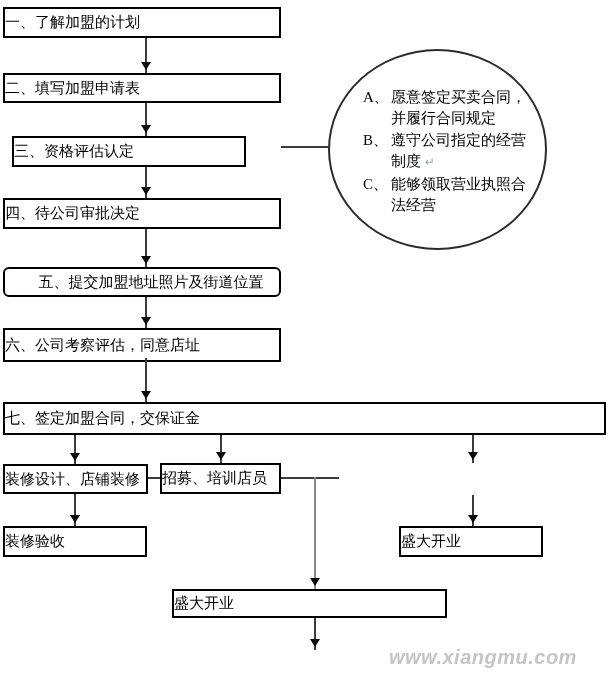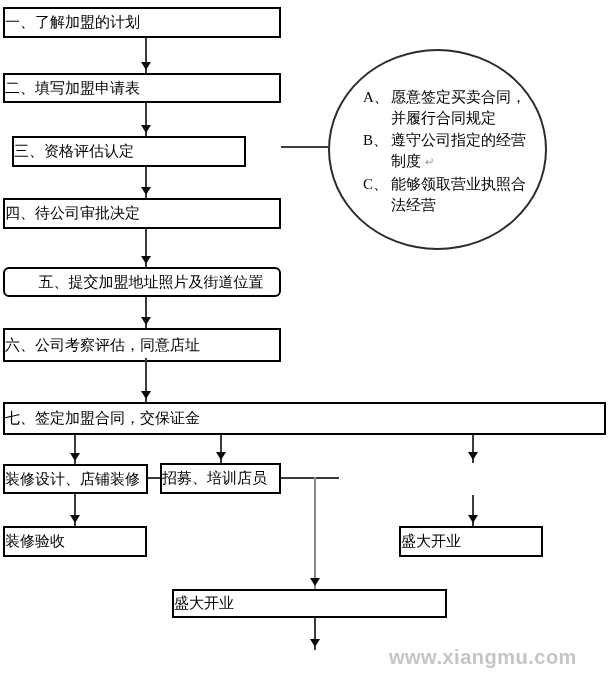--- a/index.html
+++ b/index.html
@@ -25,21 +25,21 @@
     box-sizing:border-box;border:2px solid #2b2b2b;border-radius:50%;background:#fff;
   }
   .cond-list{position:absolute;left:33px;top:36px;width:180px;}
   .cond-item{display:flex;font-size:15px;line-height:21px;margin-bottom:1px;}
   .cond-label{width:28px;flex:none;}
   .cond-body{width:146px;}
   .ret{color:#9aa7b0;font-size:12px;}
   .watermark{
     position:absolute;left:389px;top:646px;white-space:nowrap;
     font-family:"Liberation Sans", sans-serif;font-weight:bold;
-    font-size:20px;letter-spacing:0.5px;color:#c5c5c5;
+    font-size:20px;letter-spacing:0.5px;color:#c5c5c5;font-style:italic;
   }
 </style>
 </head>
 <body>
 
 <div class="stage">
 
   <div class="box" style="left:3px;top:7px;width:278px;height:31px">
     <span>一、了解加盟的计划</span>
   </div>

